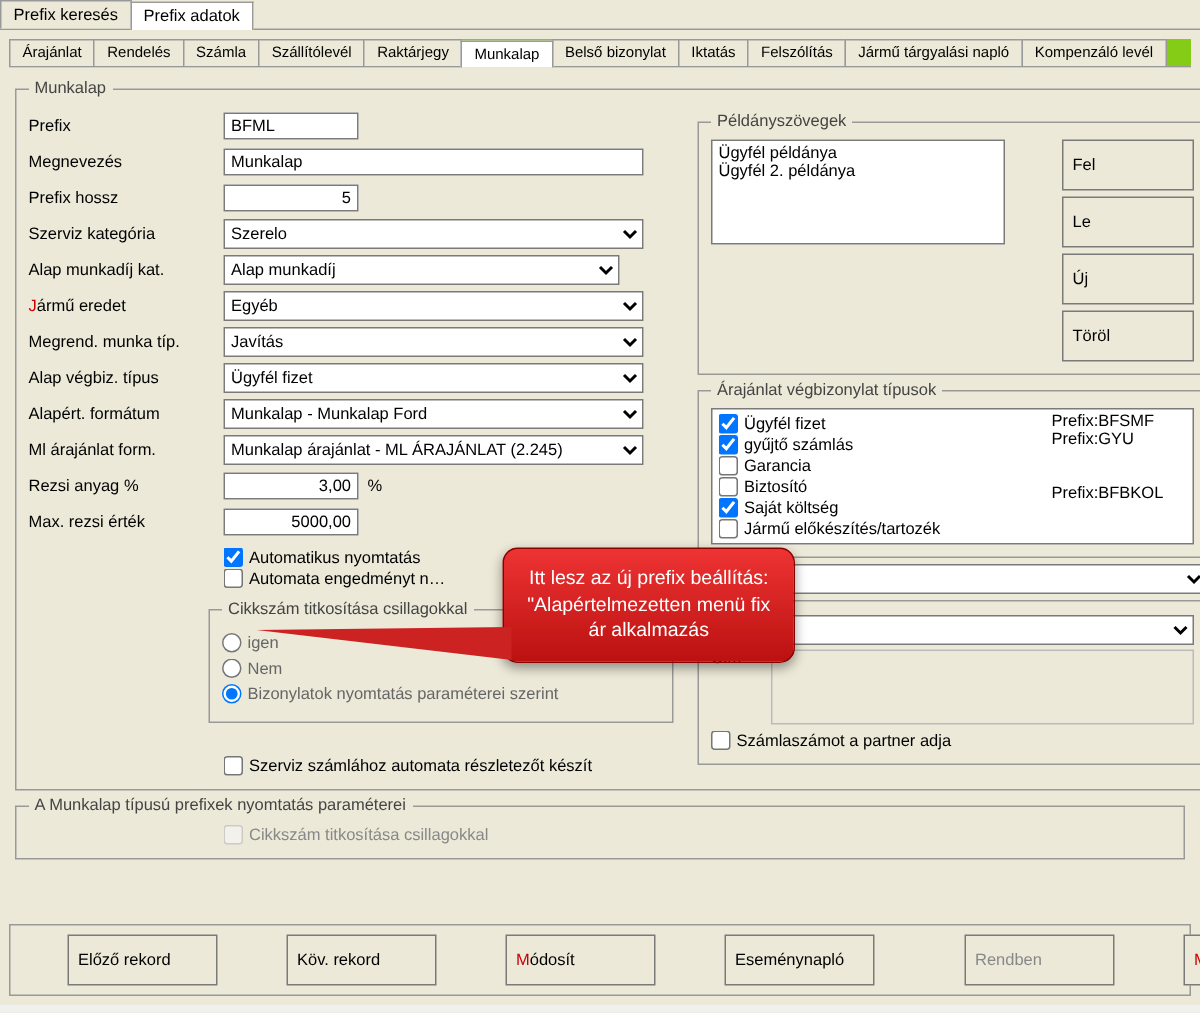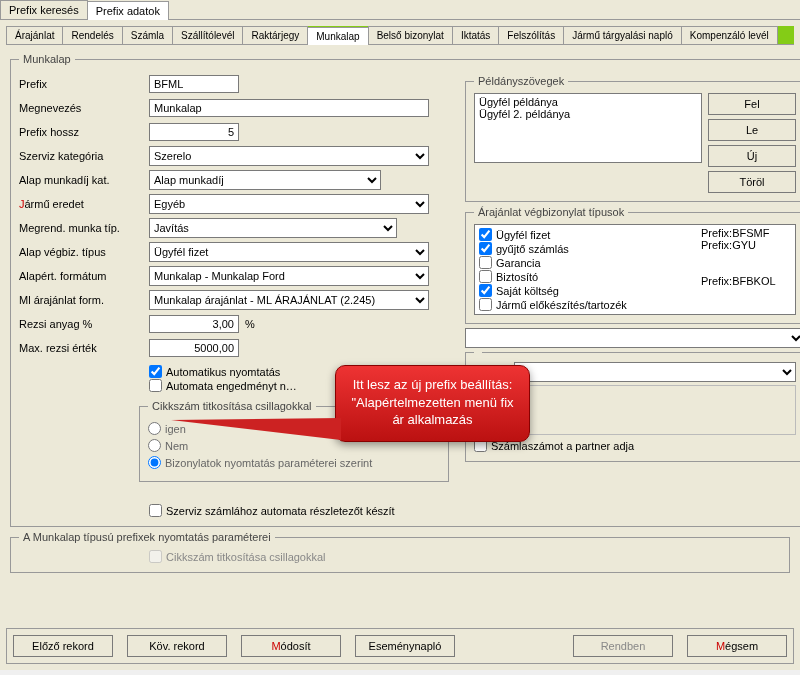--- a/index.html
+++ b/index.html
@@ -59,25 +59,26 @@
   }
   .main-grid {
     display: flex;
     gap: 16px;
   }
   .col-left { width: 430px; }
   .col-right { width: 340px; }
   .btn {
     border: 1px solid #7a7a7a;
     background: #ece9d8;
-    height: 22px;
+    height: 34px;
     min-width: 88px;
     font: inherit;
-    text-align: center;
+    text-align: left;
     cursor: default;
+    margin-left: 32px;
   }
   .btn.disabled { color: #888; }
   .btn-stack { display: flex; flex-direction: column; gap: 4px; align-items: flex-end; }
   .listbox {
     border: 1px solid #7a7a7a;
     background: #fff;
     height: 70px;
     width: 150px;
     padding: 2px 4px;
     overflow: hidden;
@@ -175,29 +176,29 @@
           <div class="row">
             <span class="lbl">Prefix hossz</span>
             <input type="text" class="right-align" style="width: 90px;" value="5">
           </div>
           <div class="row">
             <span class="lbl">Szerviz kategória</span>
             <select style="width:280px"><option>Szerelo</option></select>
           </div>
           <div class="row">
             <span class="lbl">Alap munkadíj kat.</span>
-            <select style="width:232px"><option>Alap munkadíj</option></select>
+            <select style="width:264px"><option>Alap munkadíj</option></select>
           </div>
           <div class="row">
             <span class="lbl"><span class="red">J</span><span>ármű eredet</span></span>
             <select style="width:280px"><option>Egyéb</option></select>
           </div>
           <div class="row">
             <span class="lbl">Megrend. munka típ.</span>
-            <select style="width:248px"><option>Javítás</option></select>
+            <select style="width:280px"><option>Javítás</option></select>
           </div>
           <div class="row">
             <span class="lbl">Alap végbiz. típus</span>
             <select style="width:280px"><option>Ügyfél fizet</option></select>
           </div>
           <div class="row">
             <span class="lbl">Alapért. formátum</span>
             <select style="width:280px"><option>Munkalap - Munkalap Ford</option></select>
           </div>
           <div class="row">

